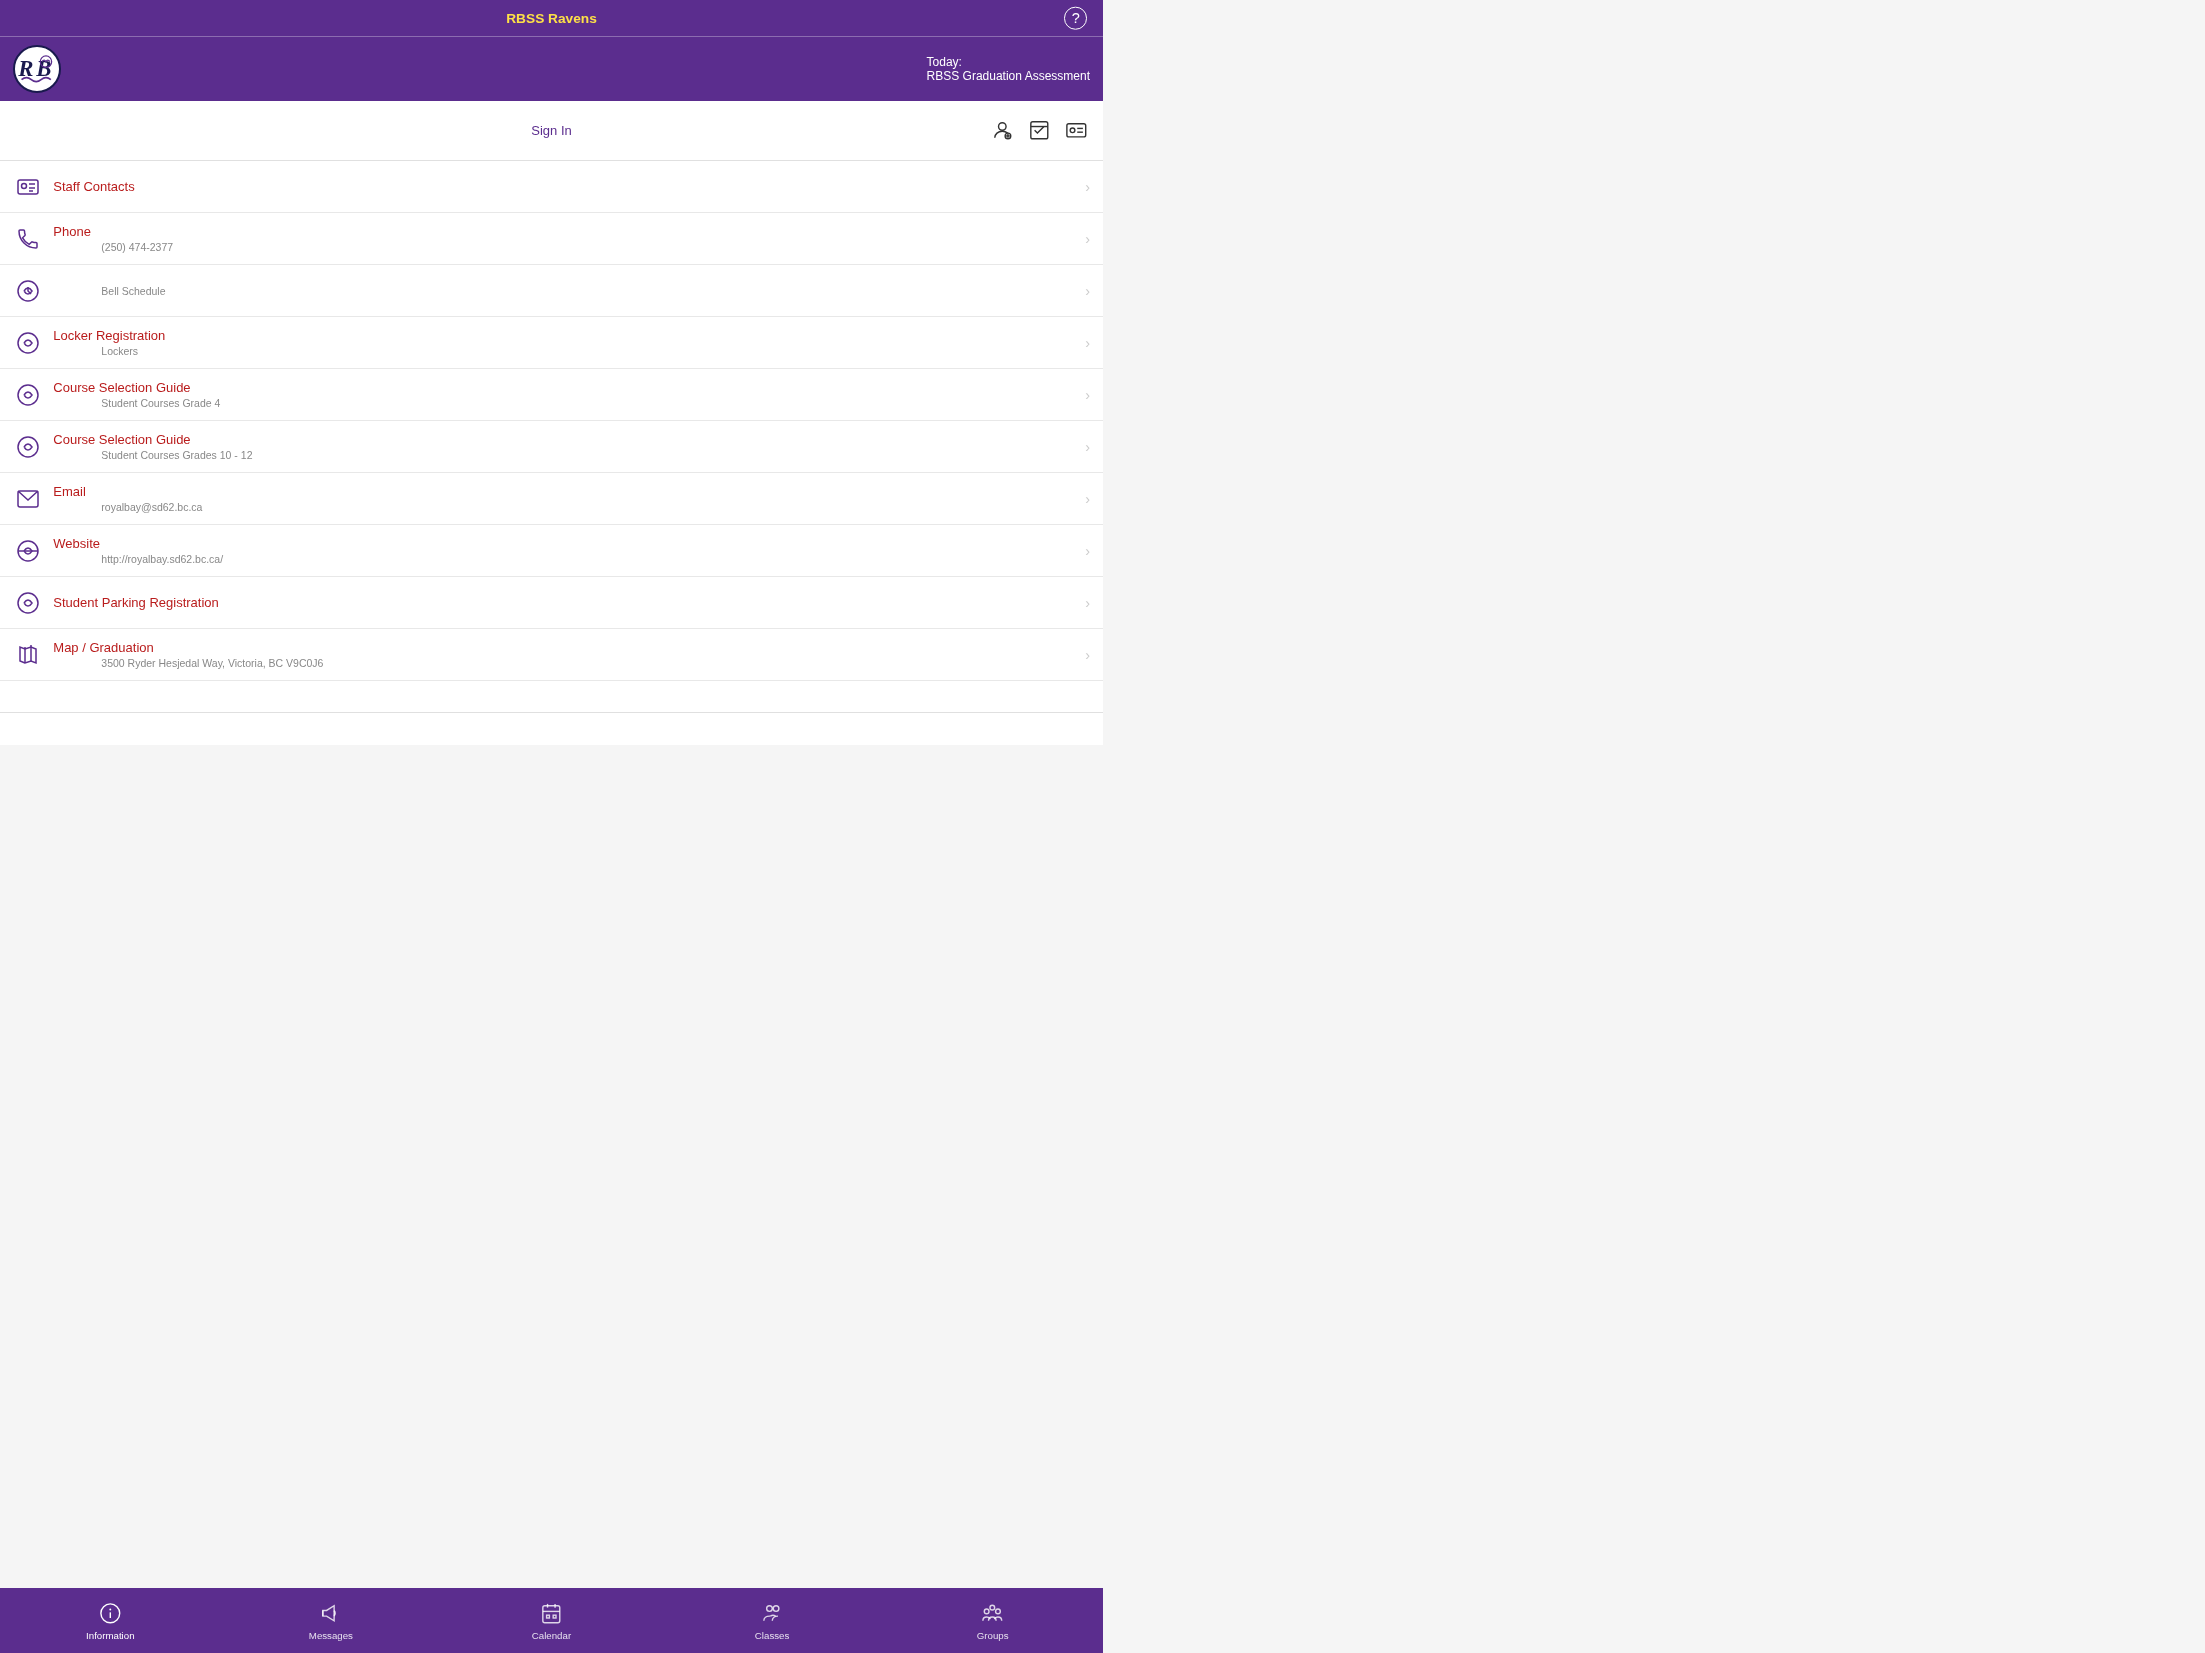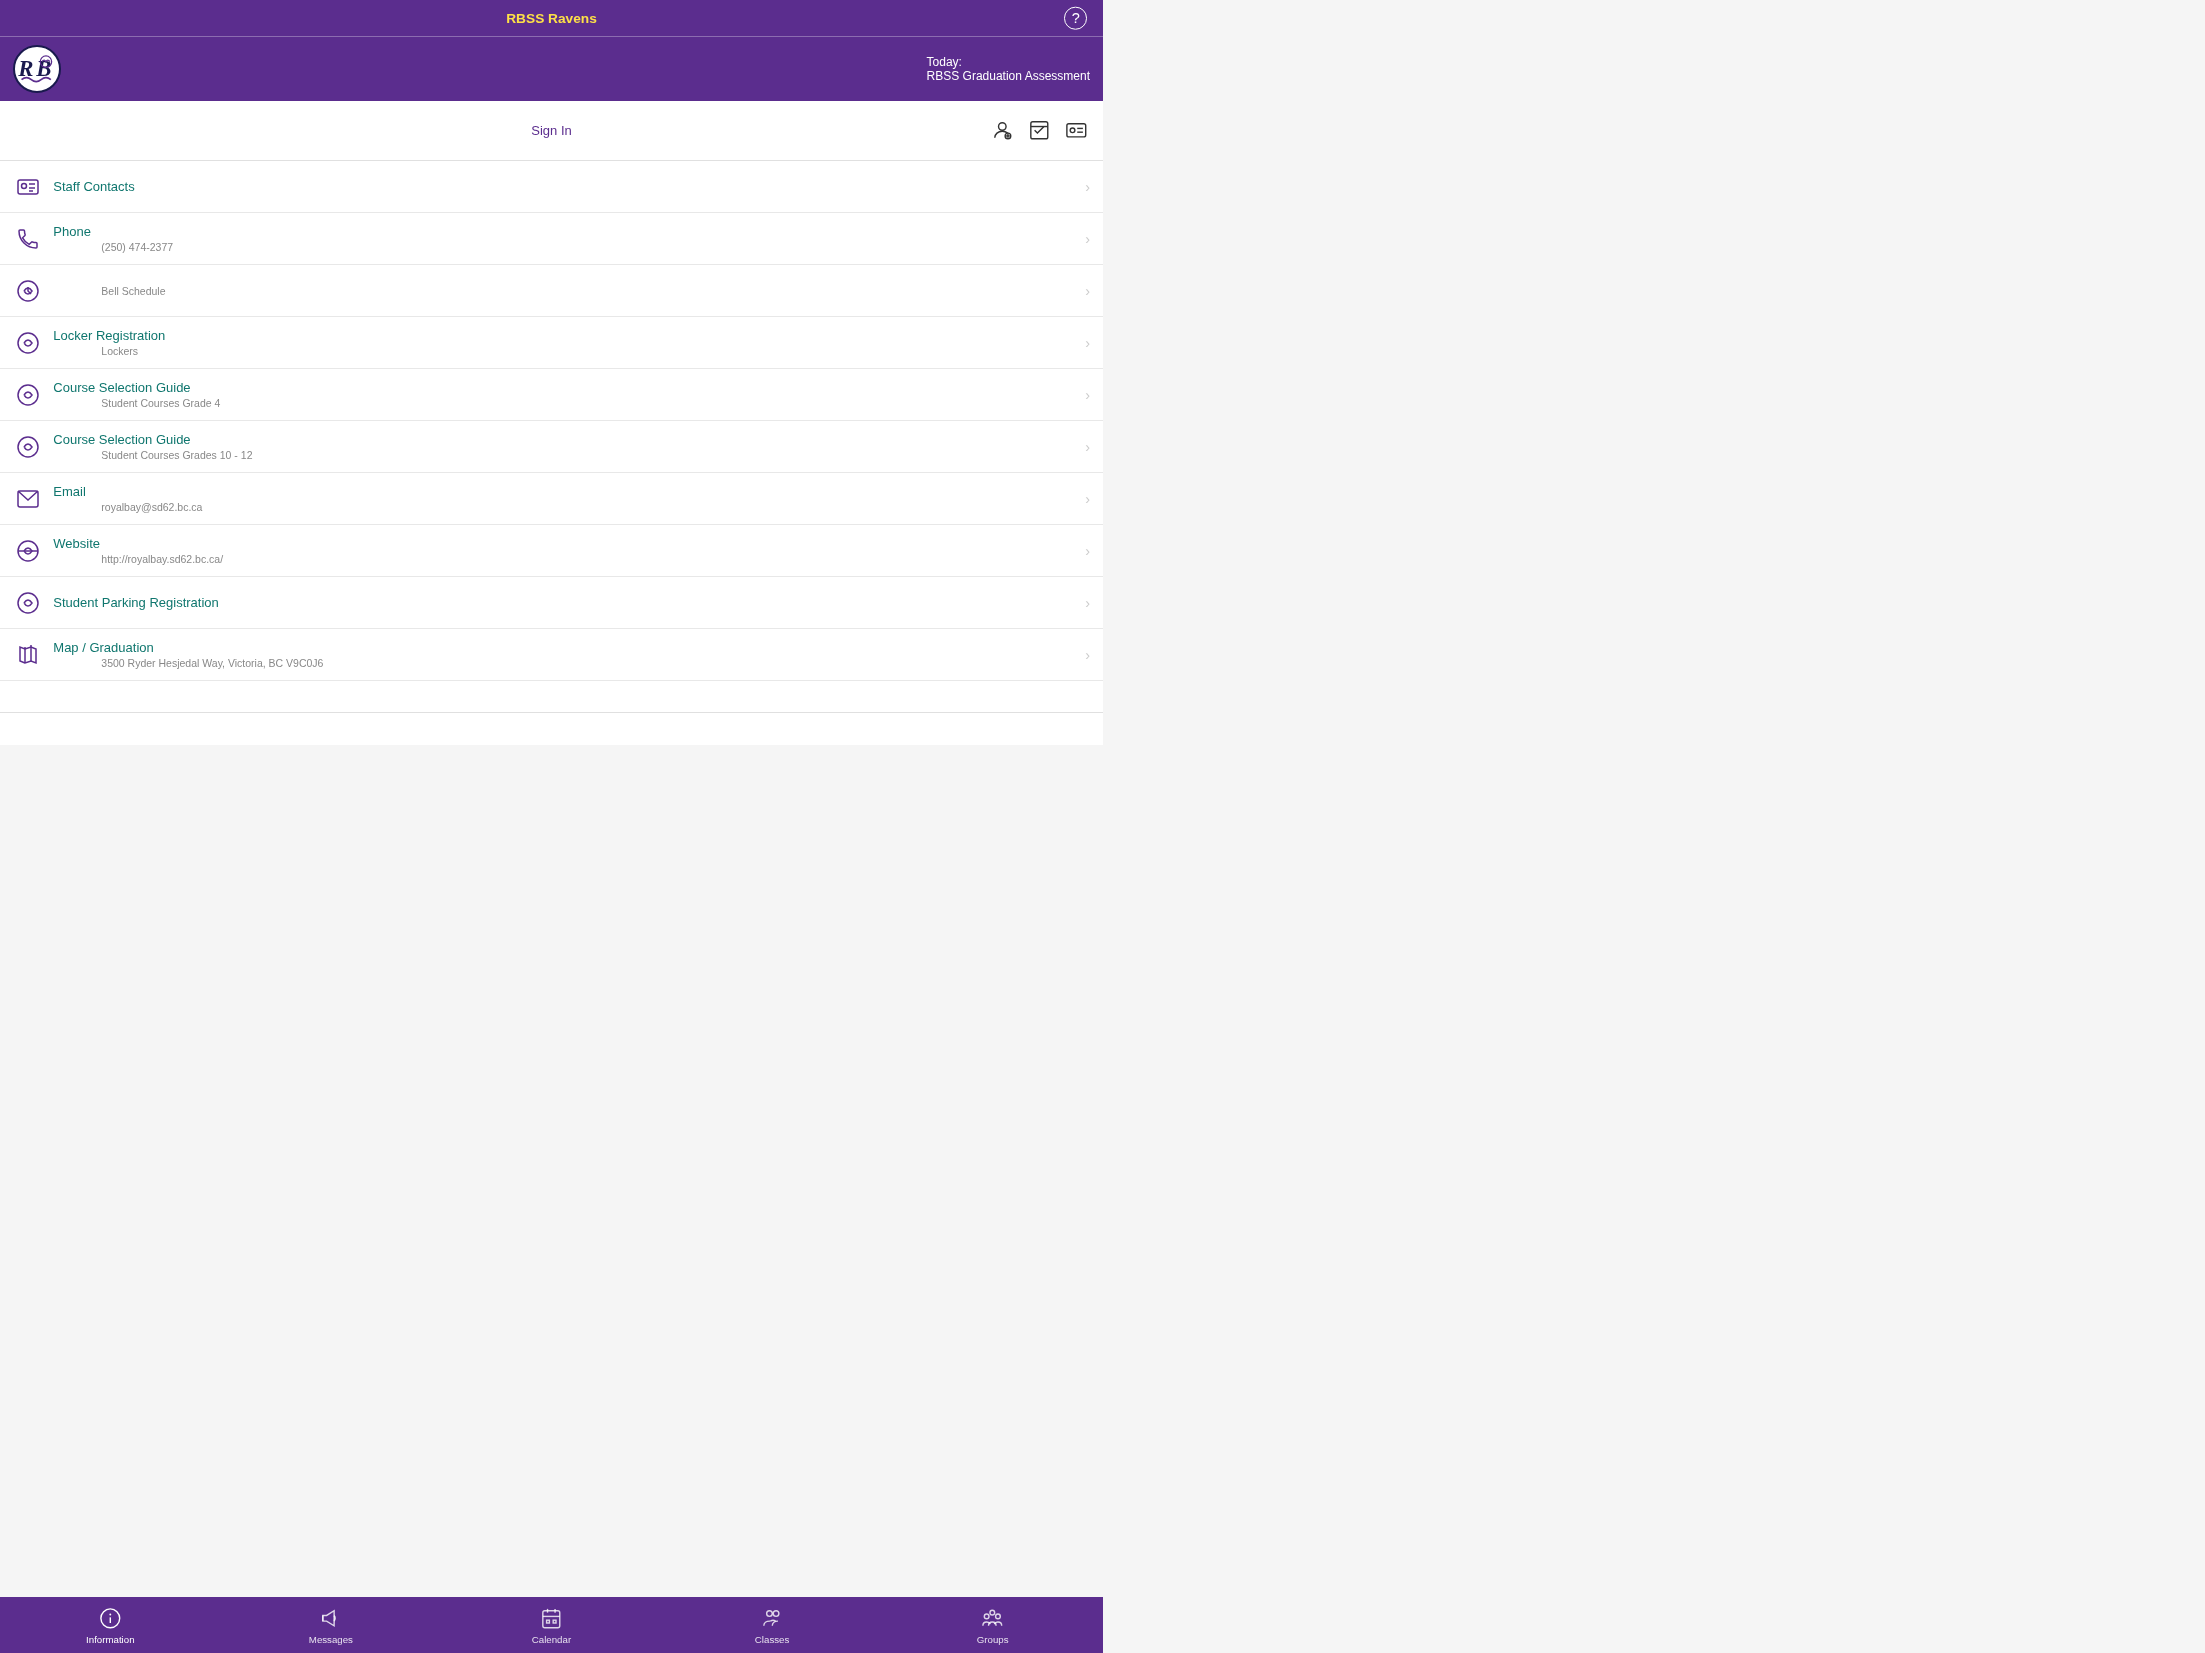--- a/index.html
+++ b/index.html
@@ -133,21 +133,21 @@
       color: #5b2d8e;
     }
     .list-icon svg {
       width: 24px;
       height: 24px;
     }
     .list-content {
       flex: 1;
     }
     .list-title {
-      color: #0f766e;
+      color: #b91c1c;
       font-size: 13px;
       font-weight: 500;
     }
     .list-subtitle {
       color: #888;
       font-size: 10.5px;
       margin-top: 1.6px;
       margin-left: 48px;
     }
     .list-chevron {
@@ -163,21 +163,21 @@
       border-bottom: 0.8px solid #e0e0e0;
     }
     .spacer2 {
       height: 32px;
       background: white;
     }
 
     
     .bottom-nav {
       background: #5b2d8e;
-      height: 56px;
+      height: 65px;
       display: flex;
       align-items: center;
       justify-content: space-around;
       position: fixed;
       bottom: 0;
       left: 0;
       right: 0;
       width: 1103px;
       margin-top: 26px;
     }

